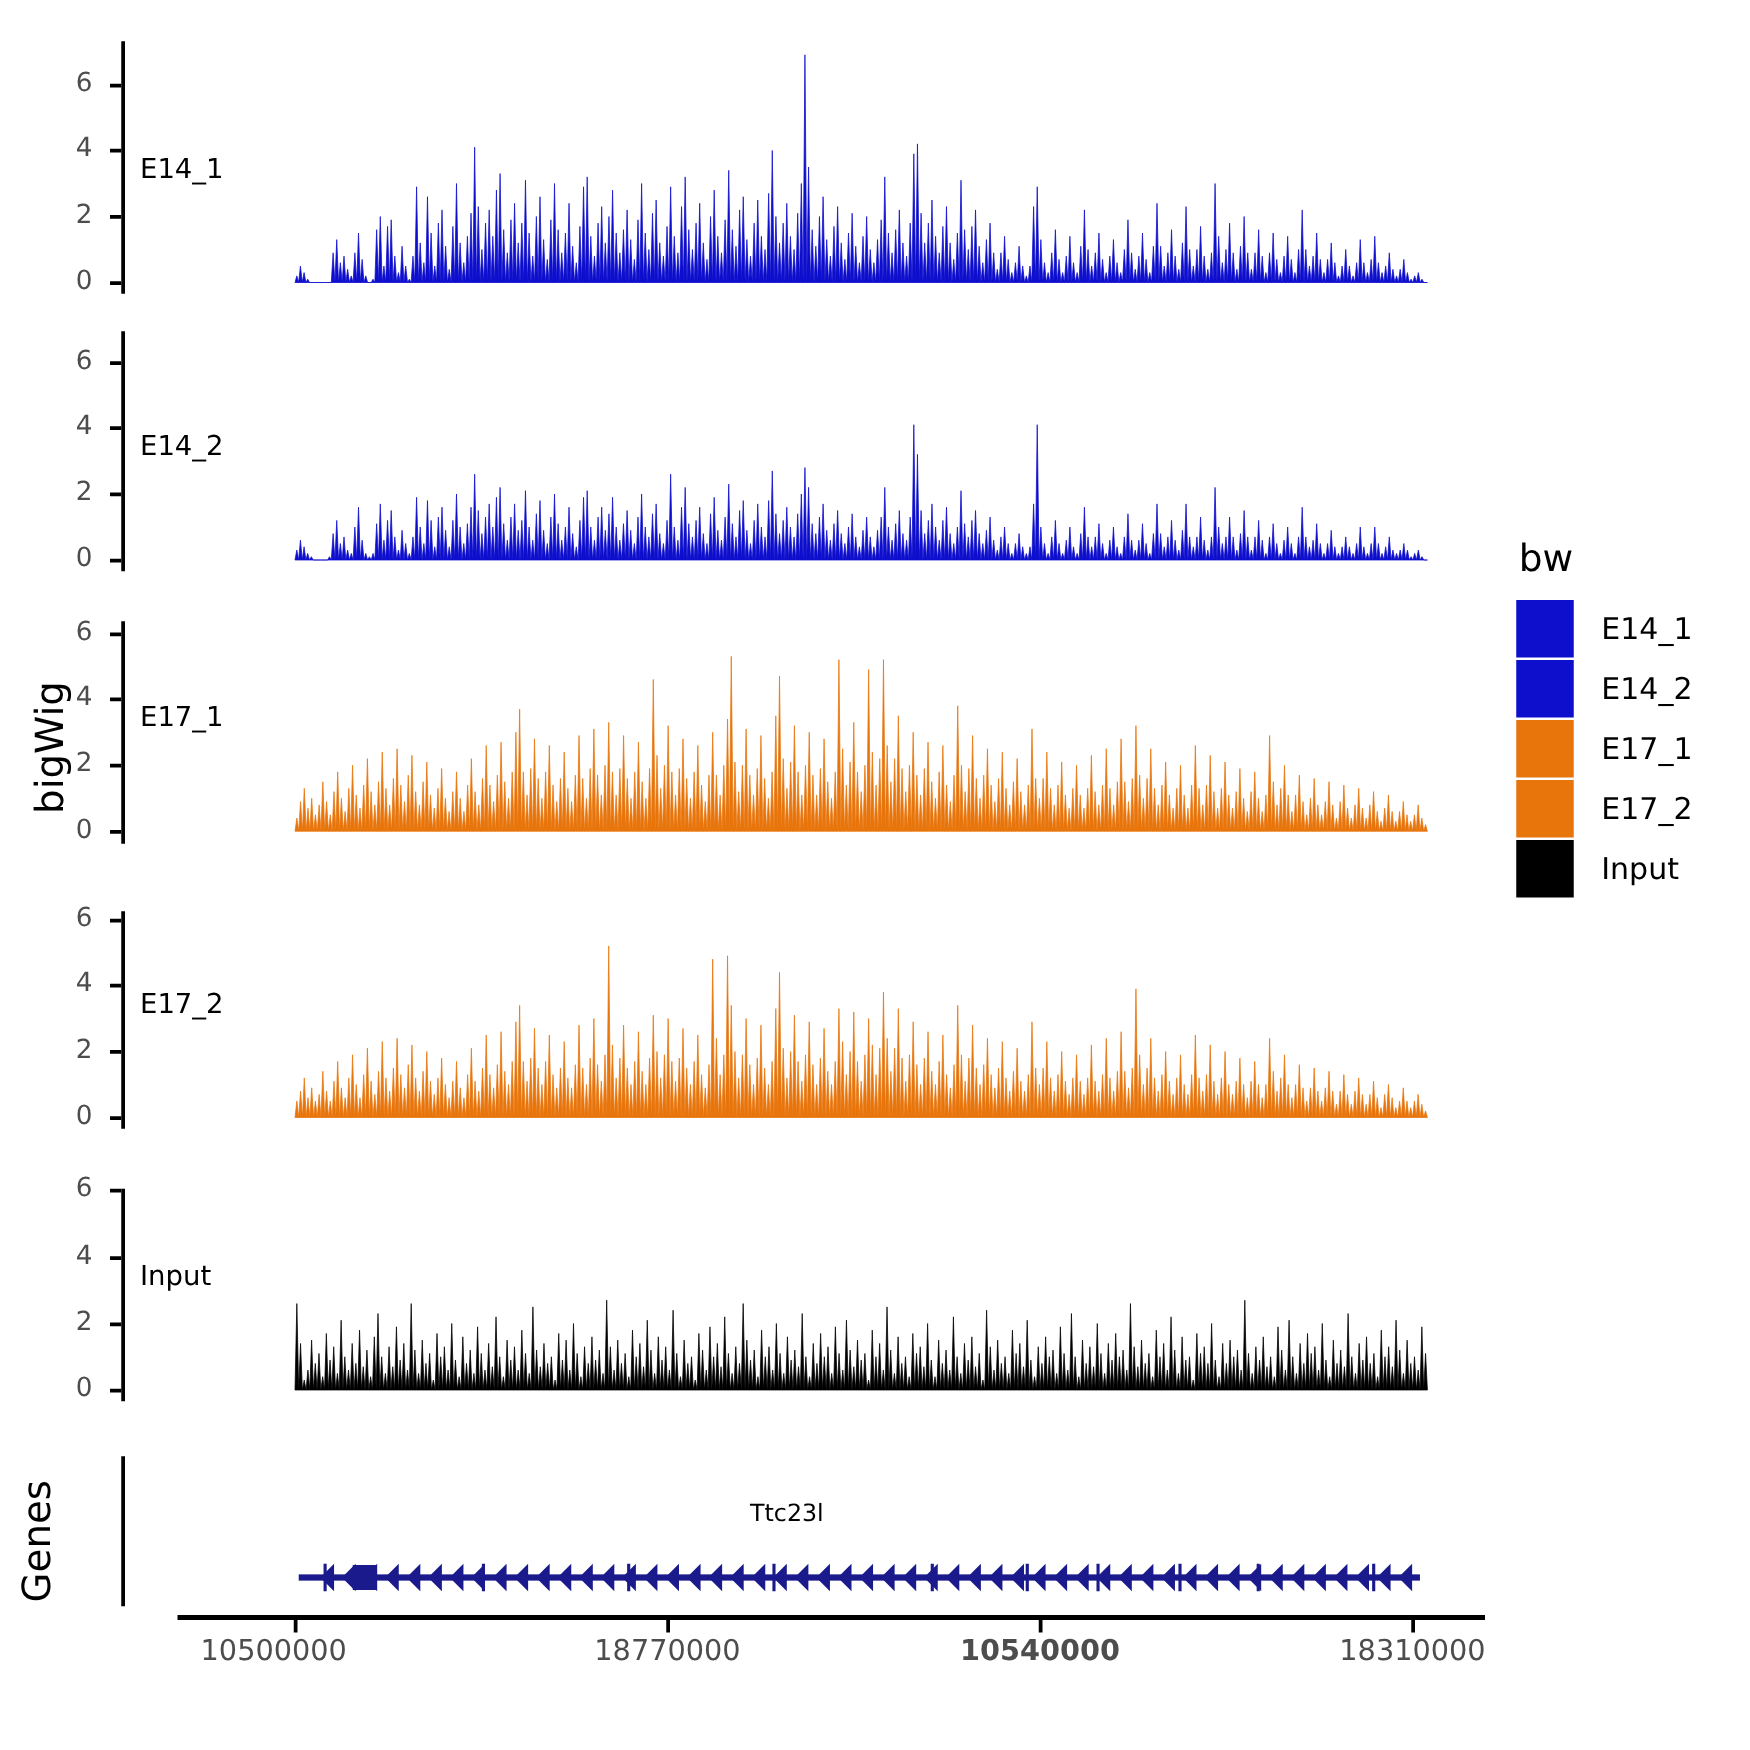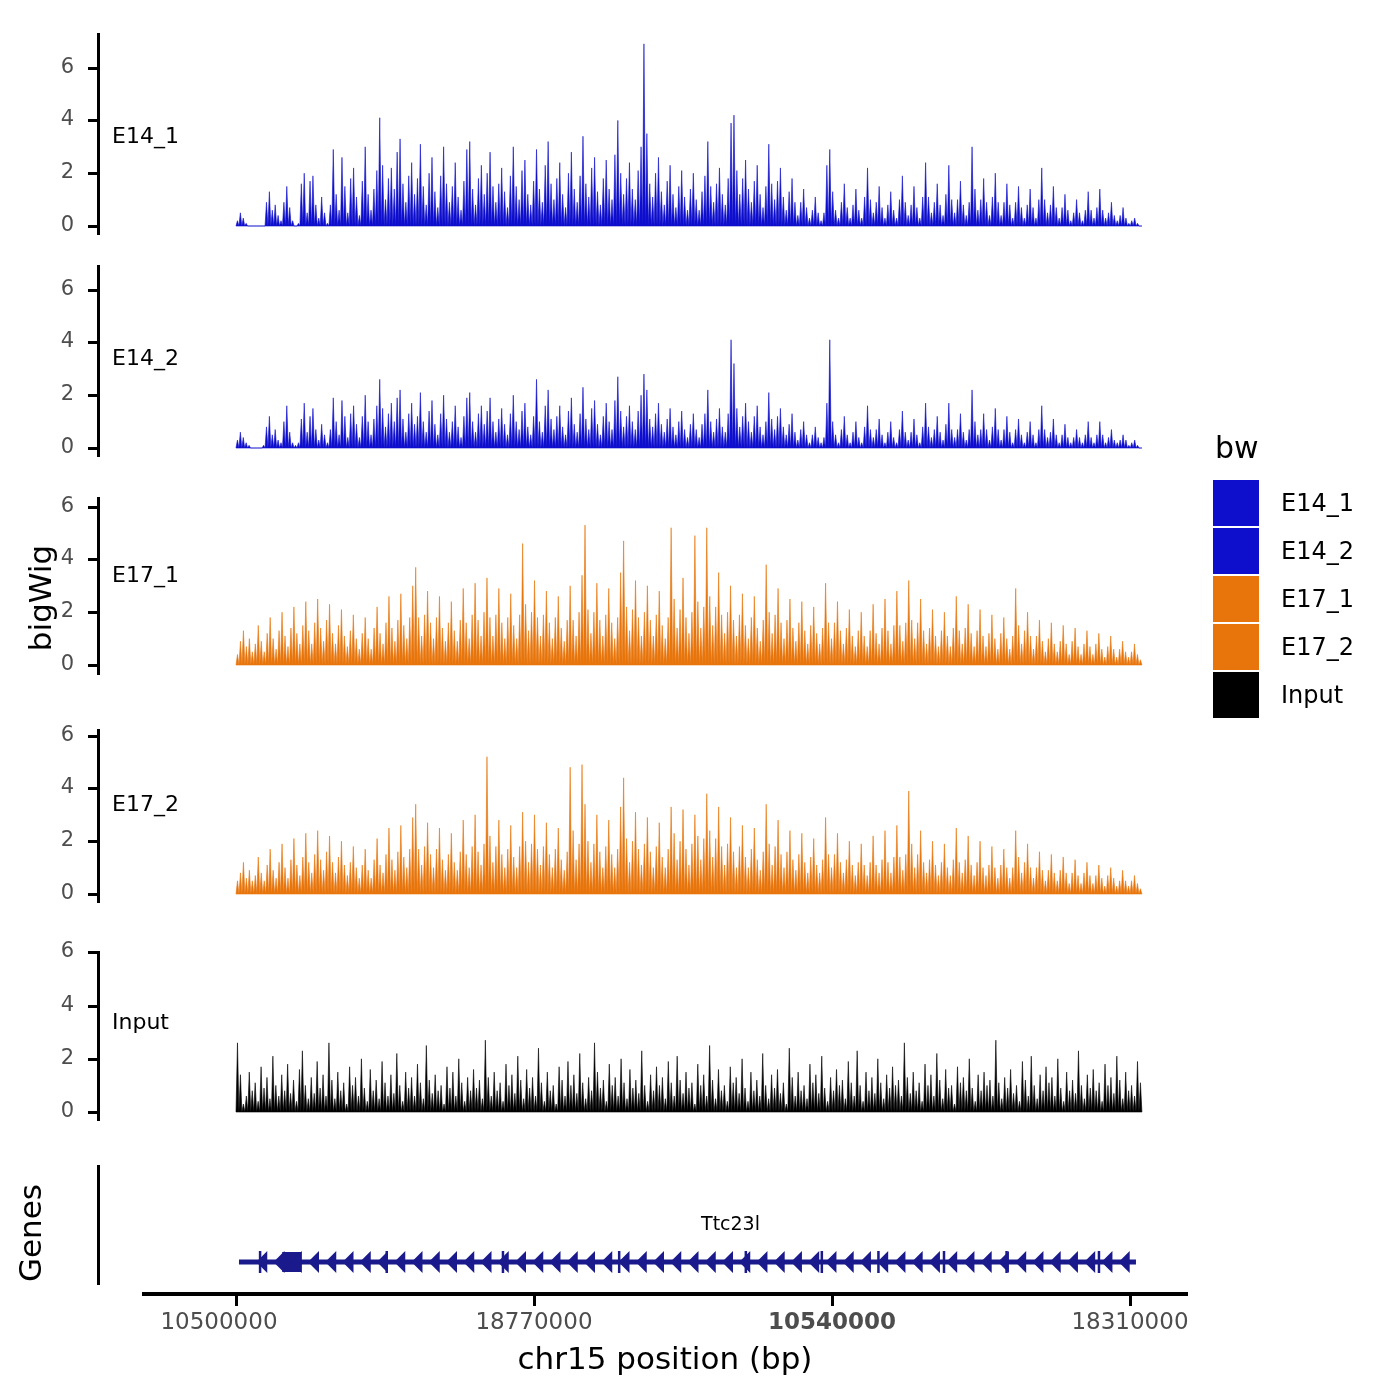--- a/index.html
+++ b/index.html
@@ -53,21 +53,21 @@
   }
   .xtick{position:absolute;width:3px;height:10px;background:#000;top:1296px;}
   .xticklabel{
     position:absolute;top:1308px;font-size:23px;color:#4d4d4d;
     text-align:center;width:180px;
   }
 
   
   #gene-name{
     position:absolute;font-size:19px;color:#000;
-    left:600px;top:1200px;width:160px;text-align:right;margin-top:12px;
+    left:600px;top:1200px;width:160px;text-align:left;
   }
 
   
   #legend{position:absolute;left:1213px;top:430px;}
   #legend-title{font-size:30px;color:#000;margin:0 0 14px 2px;}
   .legend-row{display:flex;align-items:center;height:48px;}
   .legend-swatch{width:46px;height:46px;display:block;}
   .legend-label{font-size:24px;color:#000;margin-left:22px;white-space:nowrap;}
 </style>
 </head>
@@ -240,21 +240,20 @@
   <div id="xaxis-ticks">
       <div class="xtick" style="left: 235px;"></div>
       <div class="xticklabel" style="left: 129px;">10500000</div>
       <div class="xtick" style="left: 533px;"></div>
       <div class="xticklabel" style="left: 444px;">18770000</div>
       <div class="xtick" style="left: 831px;"></div>
       <div class="xticklabel" style="left: 742px; font-weight: bold;">10540000</div>
       <div class="xtick" style="left: 1129px;"></div>
       <div class="xticklabel" style="left: 1040px;">18310000</div>
     </div>
-  <div class="xtitle">chr15 position (bp)</div>
 
   <div id="legend">
     <div id="legend-title">bw</div>
     <div id="legend-items">
         <div class="legend-row">
           <span class="legend-swatch" style="background: rgb(14, 14, 205);"></span>
           <span class="legend-label">E14_1</span>
         </div>
         <div class="legend-row">
           <span class="legend-swatch" style="background: rgb(14, 14, 205);"></span>

